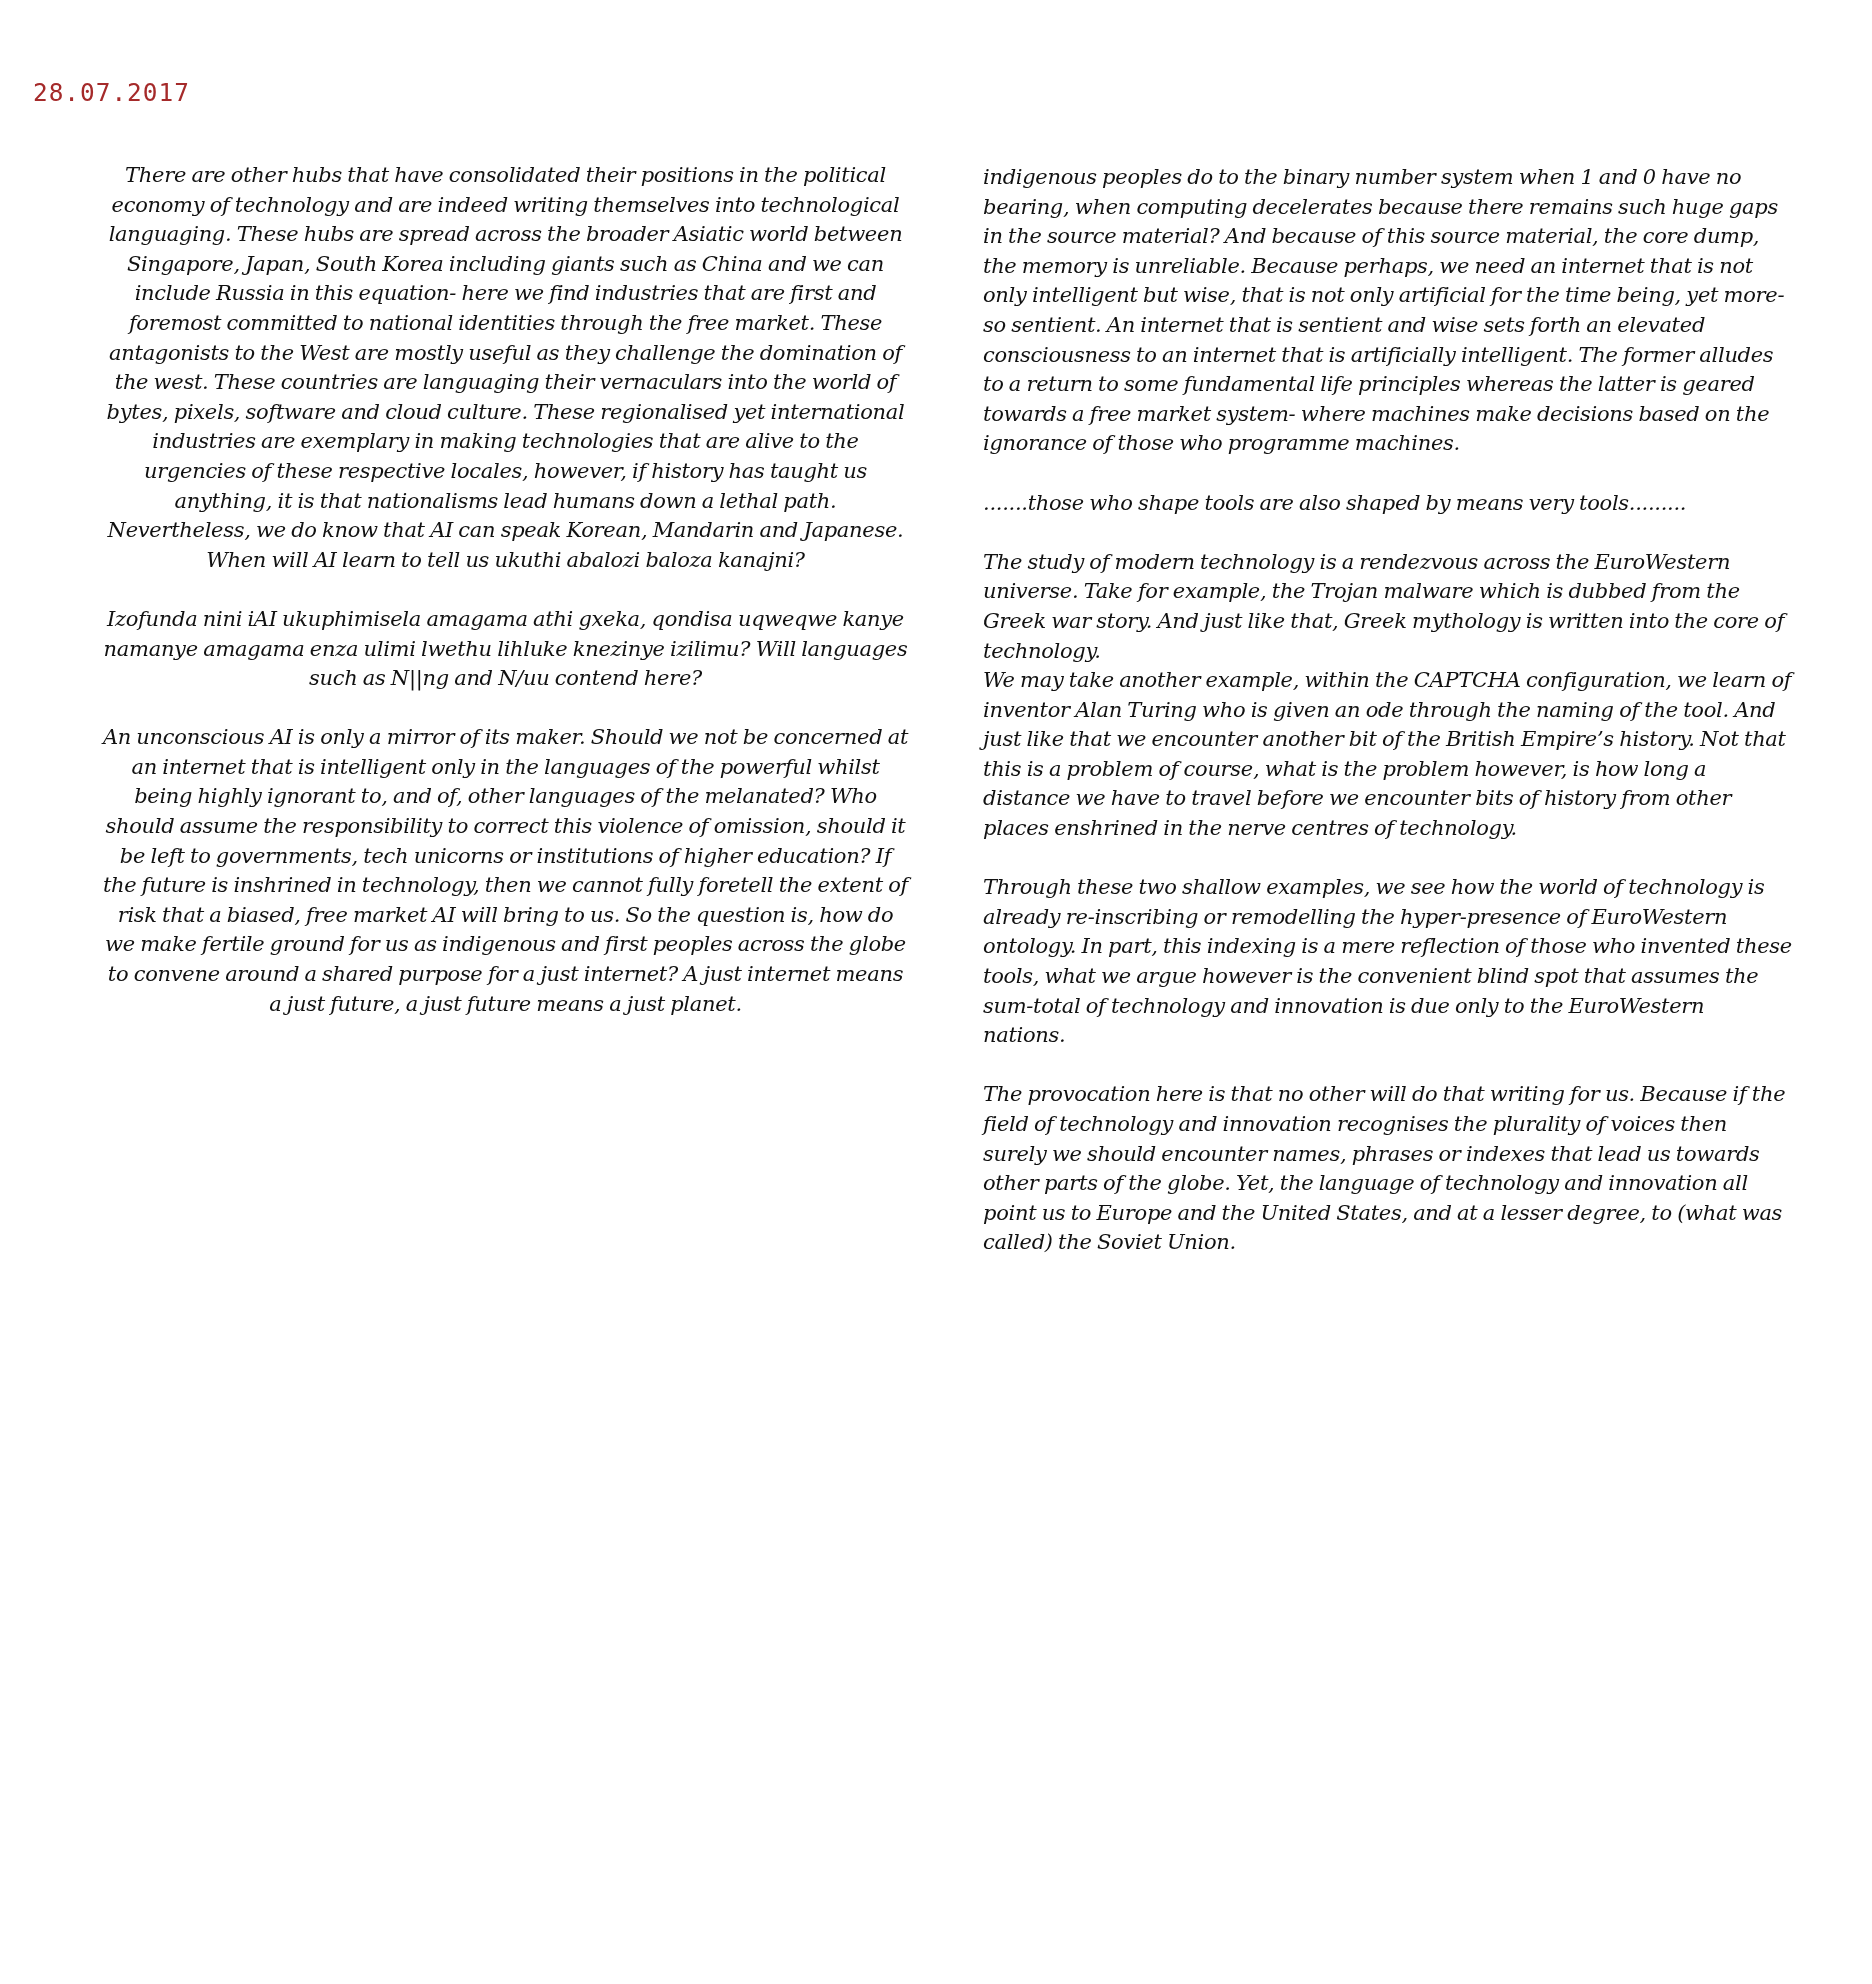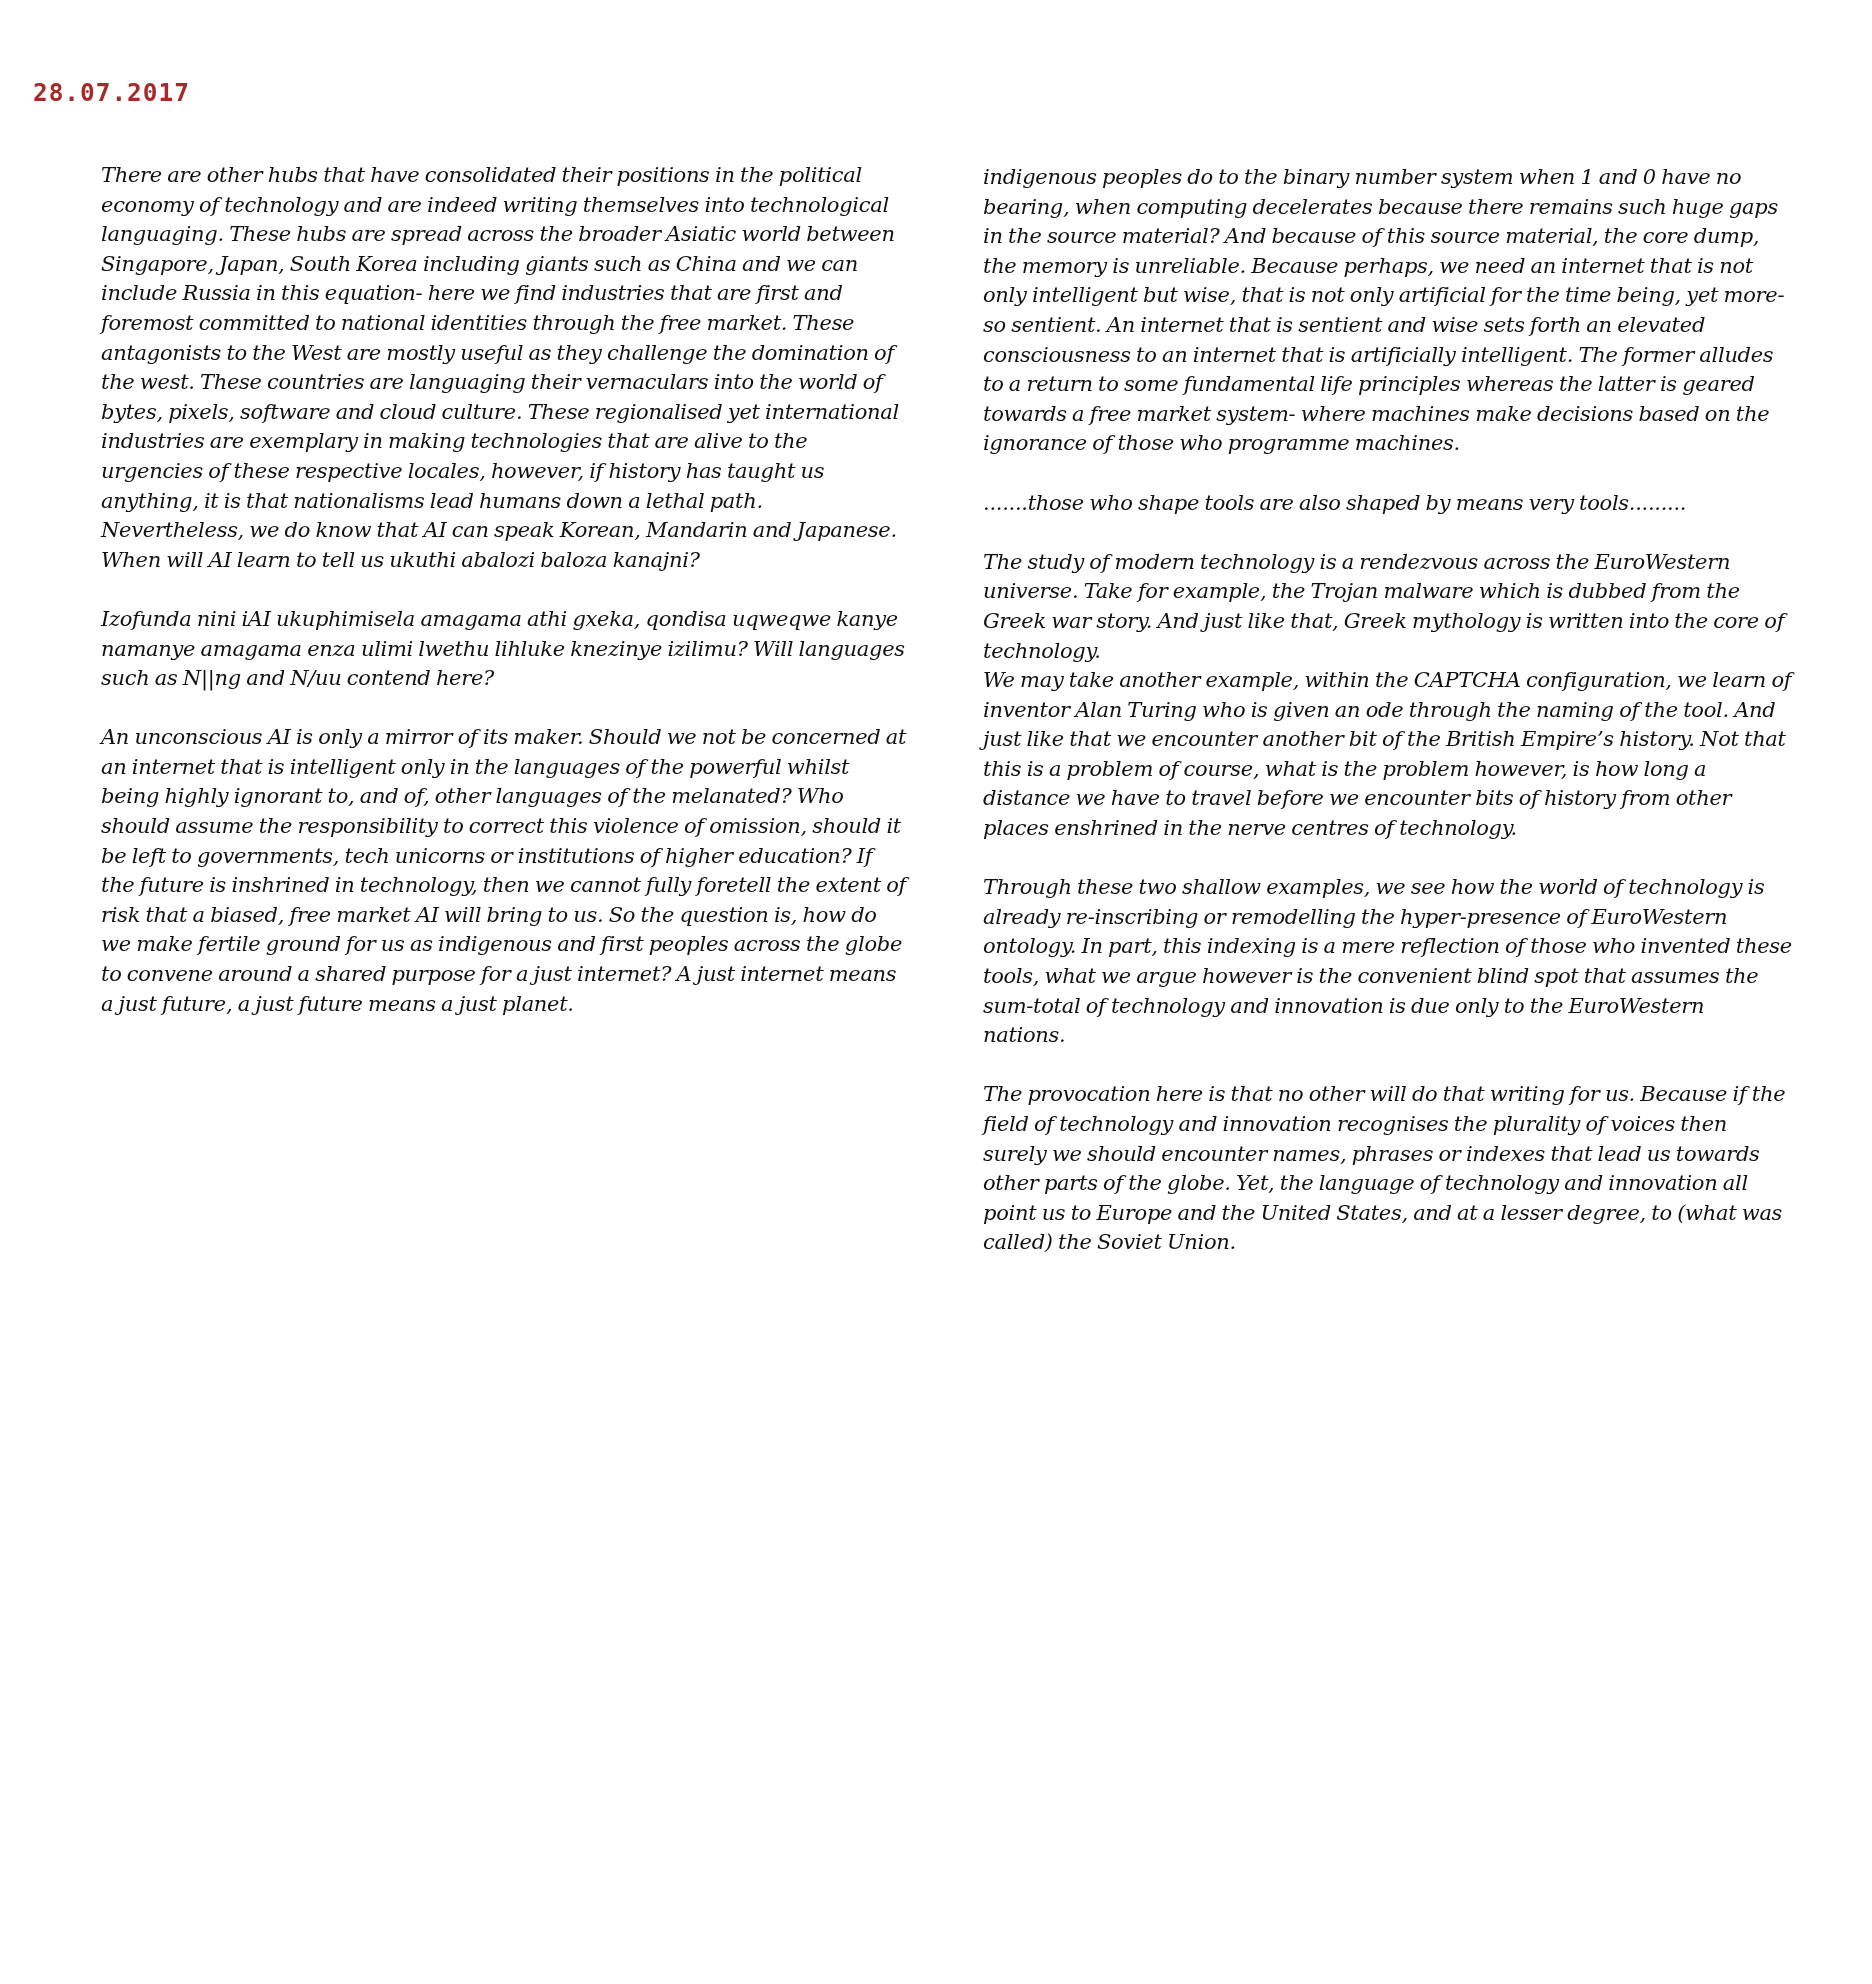--- a/index.html
+++ b/index.html
@@ -13,36 +13,36 @@
     position: relative;
     overflow: hidden;
     color: #111111;
   }
   .date {
     position: absolute;
     left: 33px;
     top: 78px;
     font-family: "DejaVu Sans Mono", monospace;
     font-size: 24.4px;
-    font-weight: bold;
+    font-weight: normal;
     letter-spacing: 1px;
     color: #a52a2a;
   }
   .column {
     position: absolute;
     top: 161px;
     width: 809px;
     font-family: "DejaVu Serif", serif;
     font-style: italic;
     font-size: 21px;
     line-height: 29.6px;
     letter-spacing: -0.3px;
     word-spacing: -1px;
   }
-  .col-left { left: 101px; }
+  .col-left { left: 101px; text-align: center; }
   .col-right { left: 983px; top: 163px; }
   .para {
     margin: 0 0 29.6px 0;
     white-space: normal;
   }
   .para.tight { margin-bottom: 0; }
 </style>
 </head>
 <body>
 

